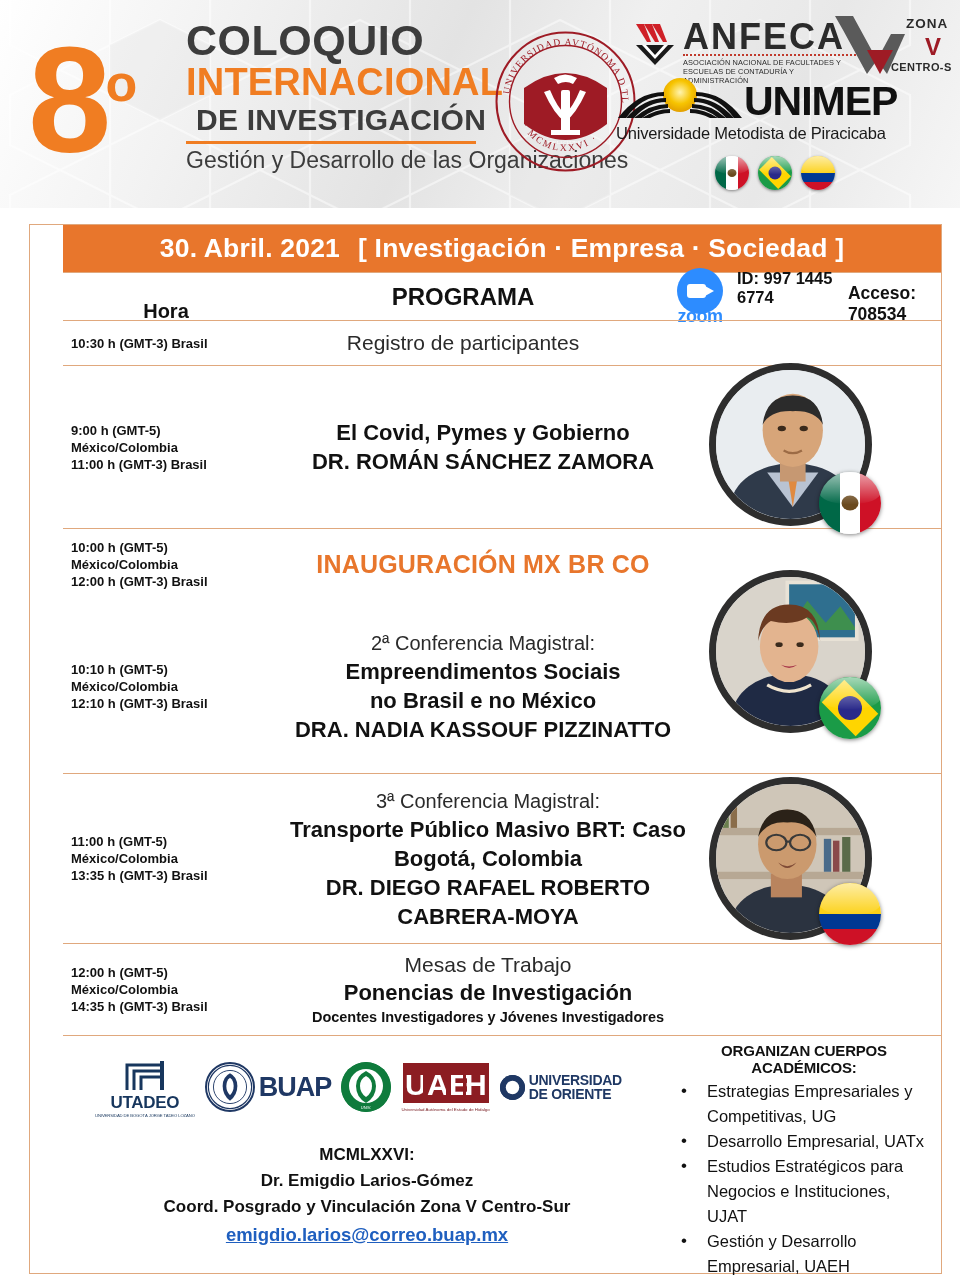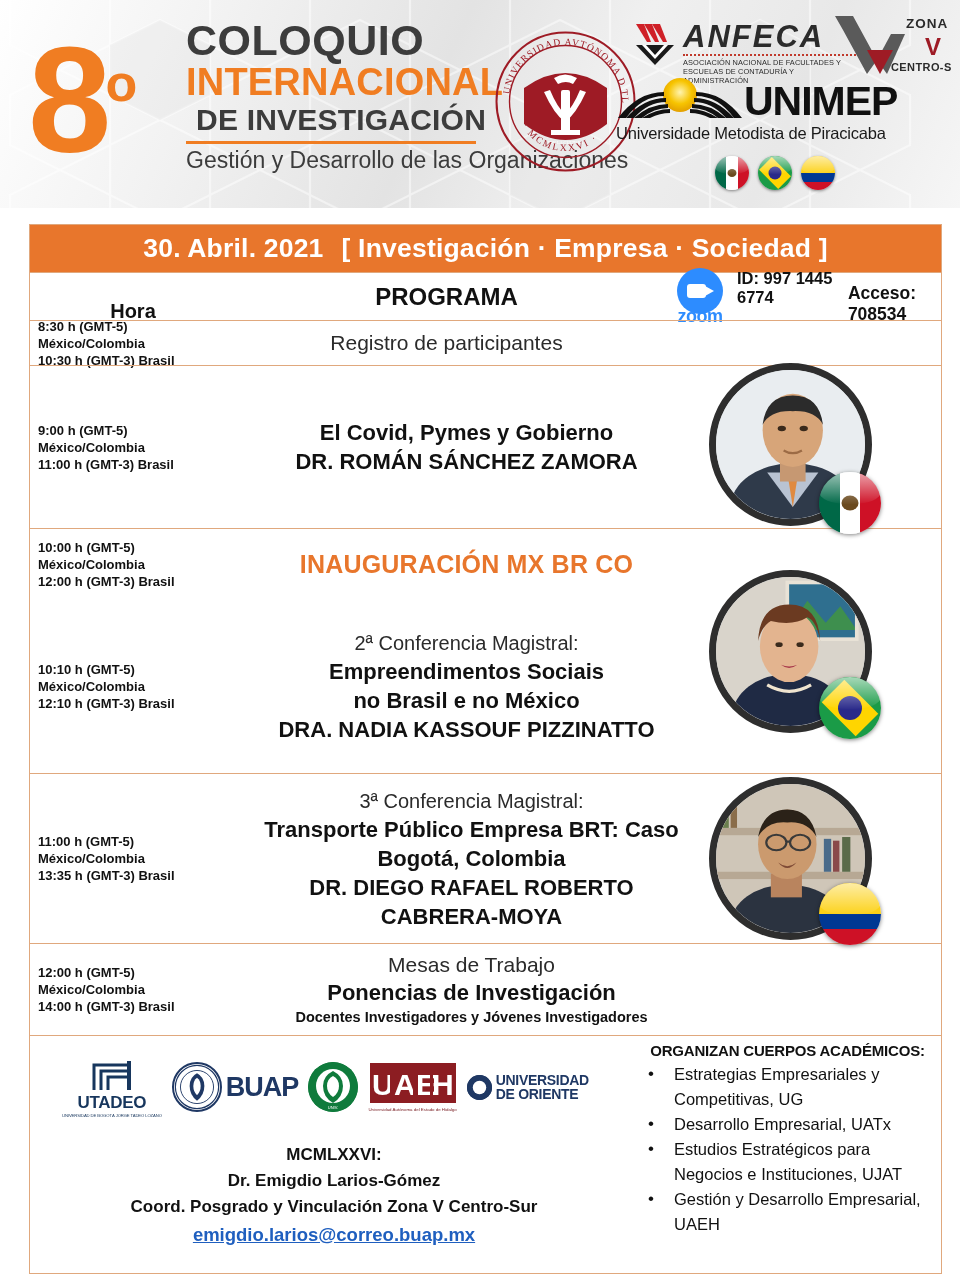--- a/index.html
+++ b/index.html
@@ -43,21 +43,21 @@
     letter-spacing: .2px; line-height: 33px; text-align: right;
   }
   .t-rule { height: 3px; background: #f07d22; margin: 5px 0 3px 0; width: 290px; }
   .t-sub { font-size: 23px; color: #3c3c3c; line-height: 26px; white-space: nowrap; }
 
   
   .seal { position: absolute; left: 494px; top: 30px; width: 143px; height: 143px; }
 
   
   .anfeca { position: absolute; left: 634px; top: 22px; width: 225px; }
-  .anfeca-word { font-size: 31px; font-weight: bold; color: #2b2b2b; letter-spacing: 2px; line-height: 30px; font-style: italic;}
+  .anfeca-word { font-size: 36px; font-weight: bold; color: #2b2b2b; letter-spacing: 2px; line-height: 30px;}
   .anfeca-dots { border-top: 2px dotted #c0392b; margin: 2px 0 2px 0; }
   .anfeca-sub { font-size: 7.4px; color: #2b2b2b; line-height: 9px; letter-spacing: .1px; }
 
   
   .zonav { position: absolute; left: 833px; top: 12px; width: 118px; height: 68px; }
 
   
   .unimep { position: absolute; left: 616px; top: 78px; width: 290px; }
   .unimep-word { font-size: 41px; font-weight: bold; color: #111; letter-spacing: -1px; line-height: 42px; }
   .unimep-sub { font-size: 16.5px; color: #1a1a1a; line-height: 19px; letter-spacing: -.2px; }
@@ -69,20 +69,21 @@
   .gloss { position:absolute; left:0; top:0; right:0; height:52%;
            background: linear-gradient(180deg, rgba(255,255,255,.62), rgba(255,255,255,.02));
            border-radius: 50% 50% 45% 45% / 62% 62% 38% 38%; }
 
   
   .sheet {
     position: absolute; left: 29px; top: 224px;
     width: 913px; height: 1050px;
     border: 1px solid #e0a87d;
     background: #fff;
+    padding-left: 33px;
   }
   .orange-bar {
     background: #e8762c; color: #fff;
     height: 47px; display: flex; align-items: center; justify-content: center;
     font-size: 26.5px; font-weight: bold; letter-spacing: .2px;
   }
   .orange-bar .bracket { font-weight: bold; }
 
   .row { display: flex; border-top: 1px solid #e0a87d; position: relative; }
   .row:first-of-type { border-top: none; }
@@ -352,21 +353,20 @@
       </div>
       <div class="zoom-txt">
         <div class="zoom-id">ID: 997 1445 6774</div>
         <div class="zoom-acc">Acceso: 708534</div>
       </div>
     </div>
   </div>
 
   <div class="row reg-row">
     <div class="col-time">
-      <div>8:30 h (GMT-5) México/Colombia</div>
       <div>10:30 h (GMT-3)  Brasil</div>
     </div>
     <div class="col-prog" style="flex:1">
       <div class="reg-prog">Registro de participantes</div>
     </div>
     <div style="width:280px;flex:0 0 280px"></div>
   </div>
 
   <div class="row conf-row" style="height:163px">
     <div class="col-time">
@@ -406,32 +406,32 @@
   </div>
 
   <div class="row conf-row" style="height:170px">
     <div class="col-time">
       <div>11:00 h (GMT-5)</div>
       <div>México/Colombia</div>
       <div>13:35 h (GMT-3)  Brasil</div>
     </div>
     <div class="col-prog" style="padding-right:230px">
       <div class="conf-line1">3ª Conferencia Magistral:</div>
-      <div class="conf-line2">Transporte Público Empresa BRT: Caso</div>
+      <div class="conf-line2">Transporte Público Masivo BRT: Caso</div>
       <div class="conf-line2">Bogotá, Colombia</div>
       <div class="conf-name">DR. DIEGO RAFAEL ROBERTO</div>
       <div class="conf-name">CABRERA-MOYA</div>
     </div>
   </div>
 
   <div class="row mesas-row" style="height:92px">
     <div class="col-time">
       <div>12:00 h (GMT-5)</div>
       <div>México/Colombia</div>
-      <div>14:00 h (GMT-3)  Brasil</div>
+      <div>14:35 h (GMT-3)  Brasil</div>
     </div>
     <div class="col-prog" style="padding-right:230px">
       <div class="mesas-1">Mesas de Trabajo</div>
       <div class="mesas-2">Ponencias de Investigación</div>
       <div class="mesas-3">Docentes Investigadores y Jóvenes Investigadores</div>
     </div>
   </div>
 
   <div class="photo" style="left:679px; top:138px;">
     <svg class="ph-face" viewBox="0 0 163 163">

